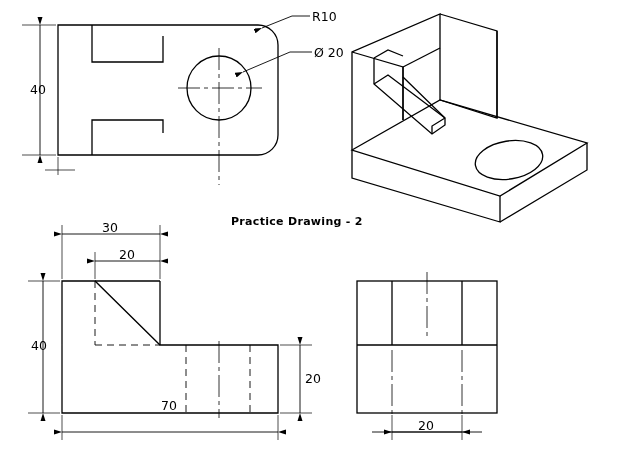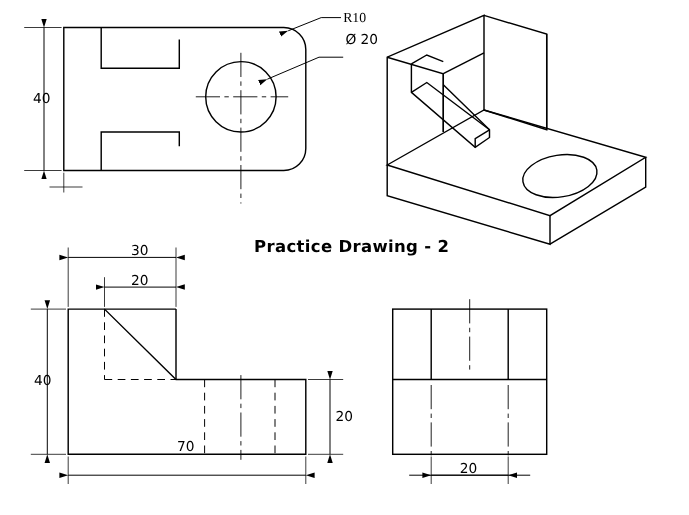--- a/index.html
+++ b/index.html
@@ -19,21 +19,21 @@
   }
   #sheet svg {
     position: absolute;
     top: 0;
     left: 0;
   }
   .title-text {
     position: absolute;
     font-family: "DejaVu Sans", sans-serif;
     font-weight: bold;
-    font-size: 15px;
+    font-size: 11px;
     color: #000000;
     letter-spacing: 0.3px;
     white-space: nowrap;
   }
   .dim-label {
     position: absolute;
     font-family: "DejaVu Sans", sans-serif;
     font-size: 12.5px;
     color: #000000;
     white-space: nowrap;
@@ -175,25 +175,25 @@
         <line x1="372" y1="432" x2="482" y2="432"></line>
         <line x1="392" y1="432" x2="462" y2="432" marker-start="url(#arrowStart)" marker-end="url(#arrowEnd)"></line>
       </g>
     </g>
   </svg>
 
   <div class="title-text" style="left:231px; top:215px;">Practice Drawing - 2</div>
 
   <div class="dim-label" style="left:30px; top:82px;">40</div>
 
-  <div class="dim-label" style="left:312px; top:9px;font-family:Liberation Serif, serif;">R10</div>
-
-  <div class="dim-label" style="left:314px; top:28px;">Ø 20</div>
-
-  <div class="dim-label" style="left:102px; top:220px;margin-left:17px;">30</div>
+  <div class="dim-label" style="left:312px; top:9px;">R10</div>
+
+  <div class="dim-label" style="left:314px; top:45px;">Ø 20</div>
+
+  <div class="dim-label" style="left:102px; top:220px;">30</div>
 
   <div class="dim-label" style="left:119px; top:247px;">20</div>
 
   <div class="dim-label" style="left:31px; top:338px;">40</div>
 
   <div class="dim-label" style="left:305px; top:371px;">20</div>
 
   <div class="dim-label" style="left:161px; top:398px;">70</div>
 
   <div class="dim-label" style="left:418px; top:418px;">20</div>

